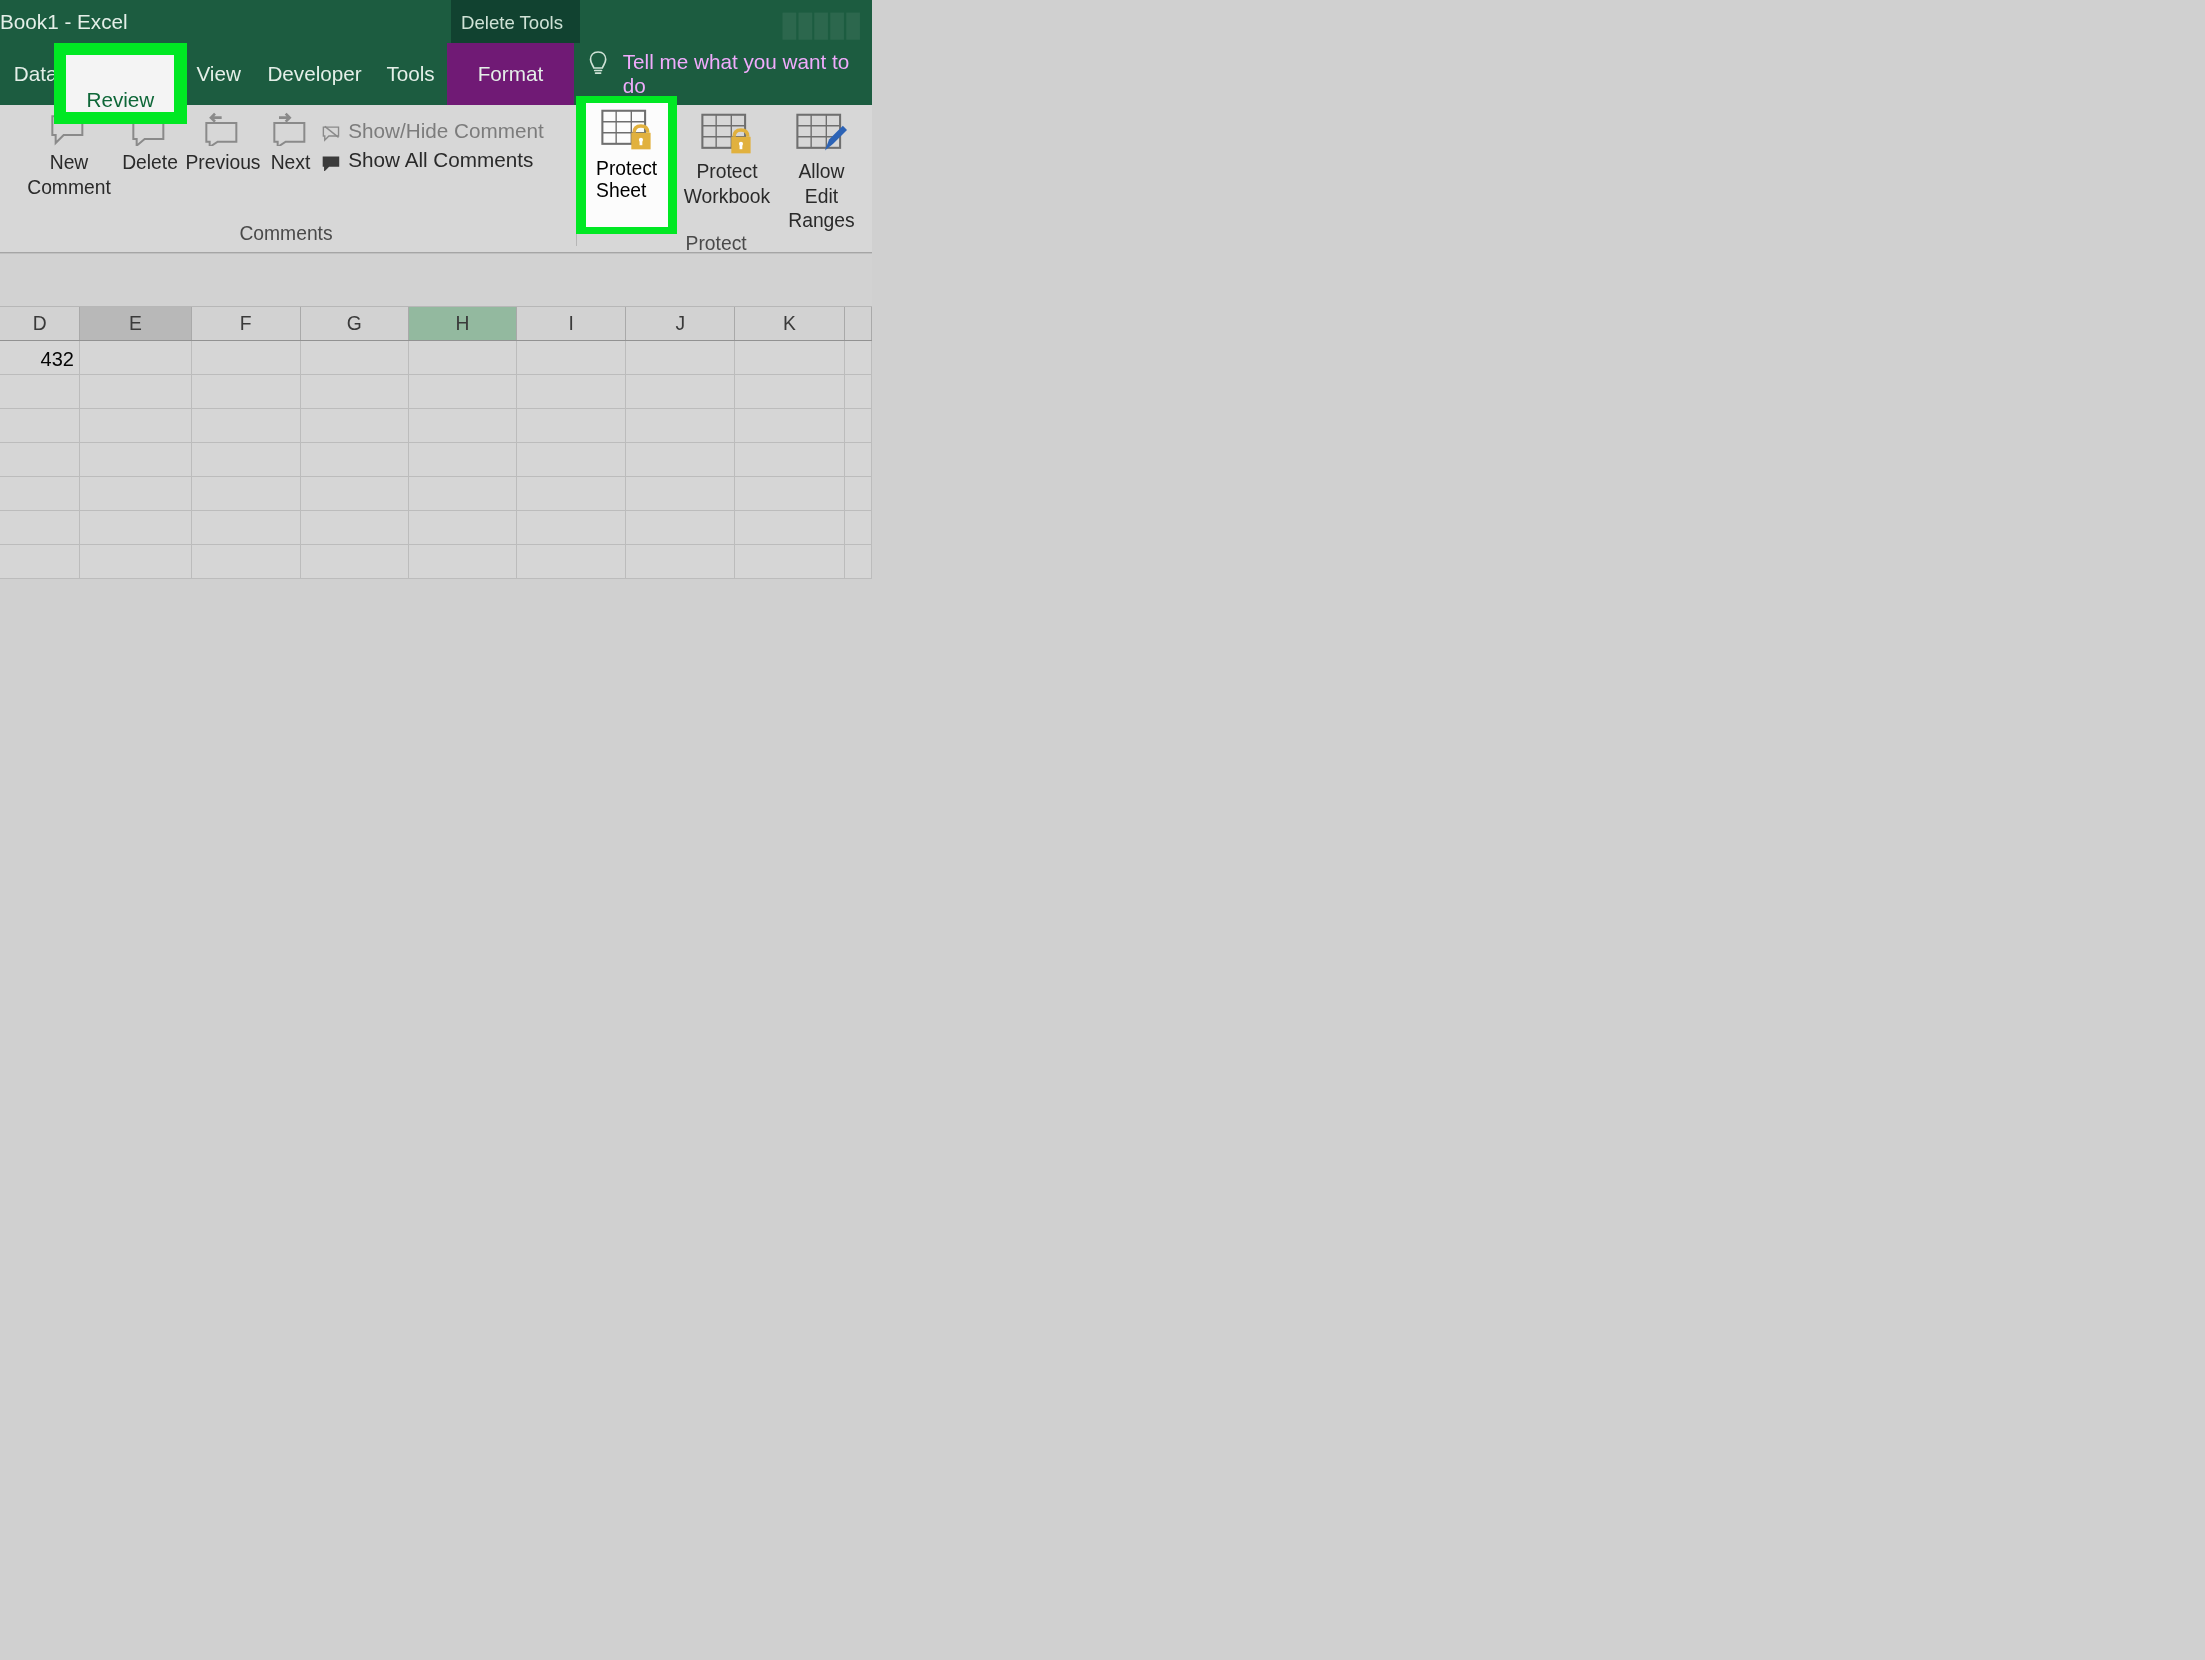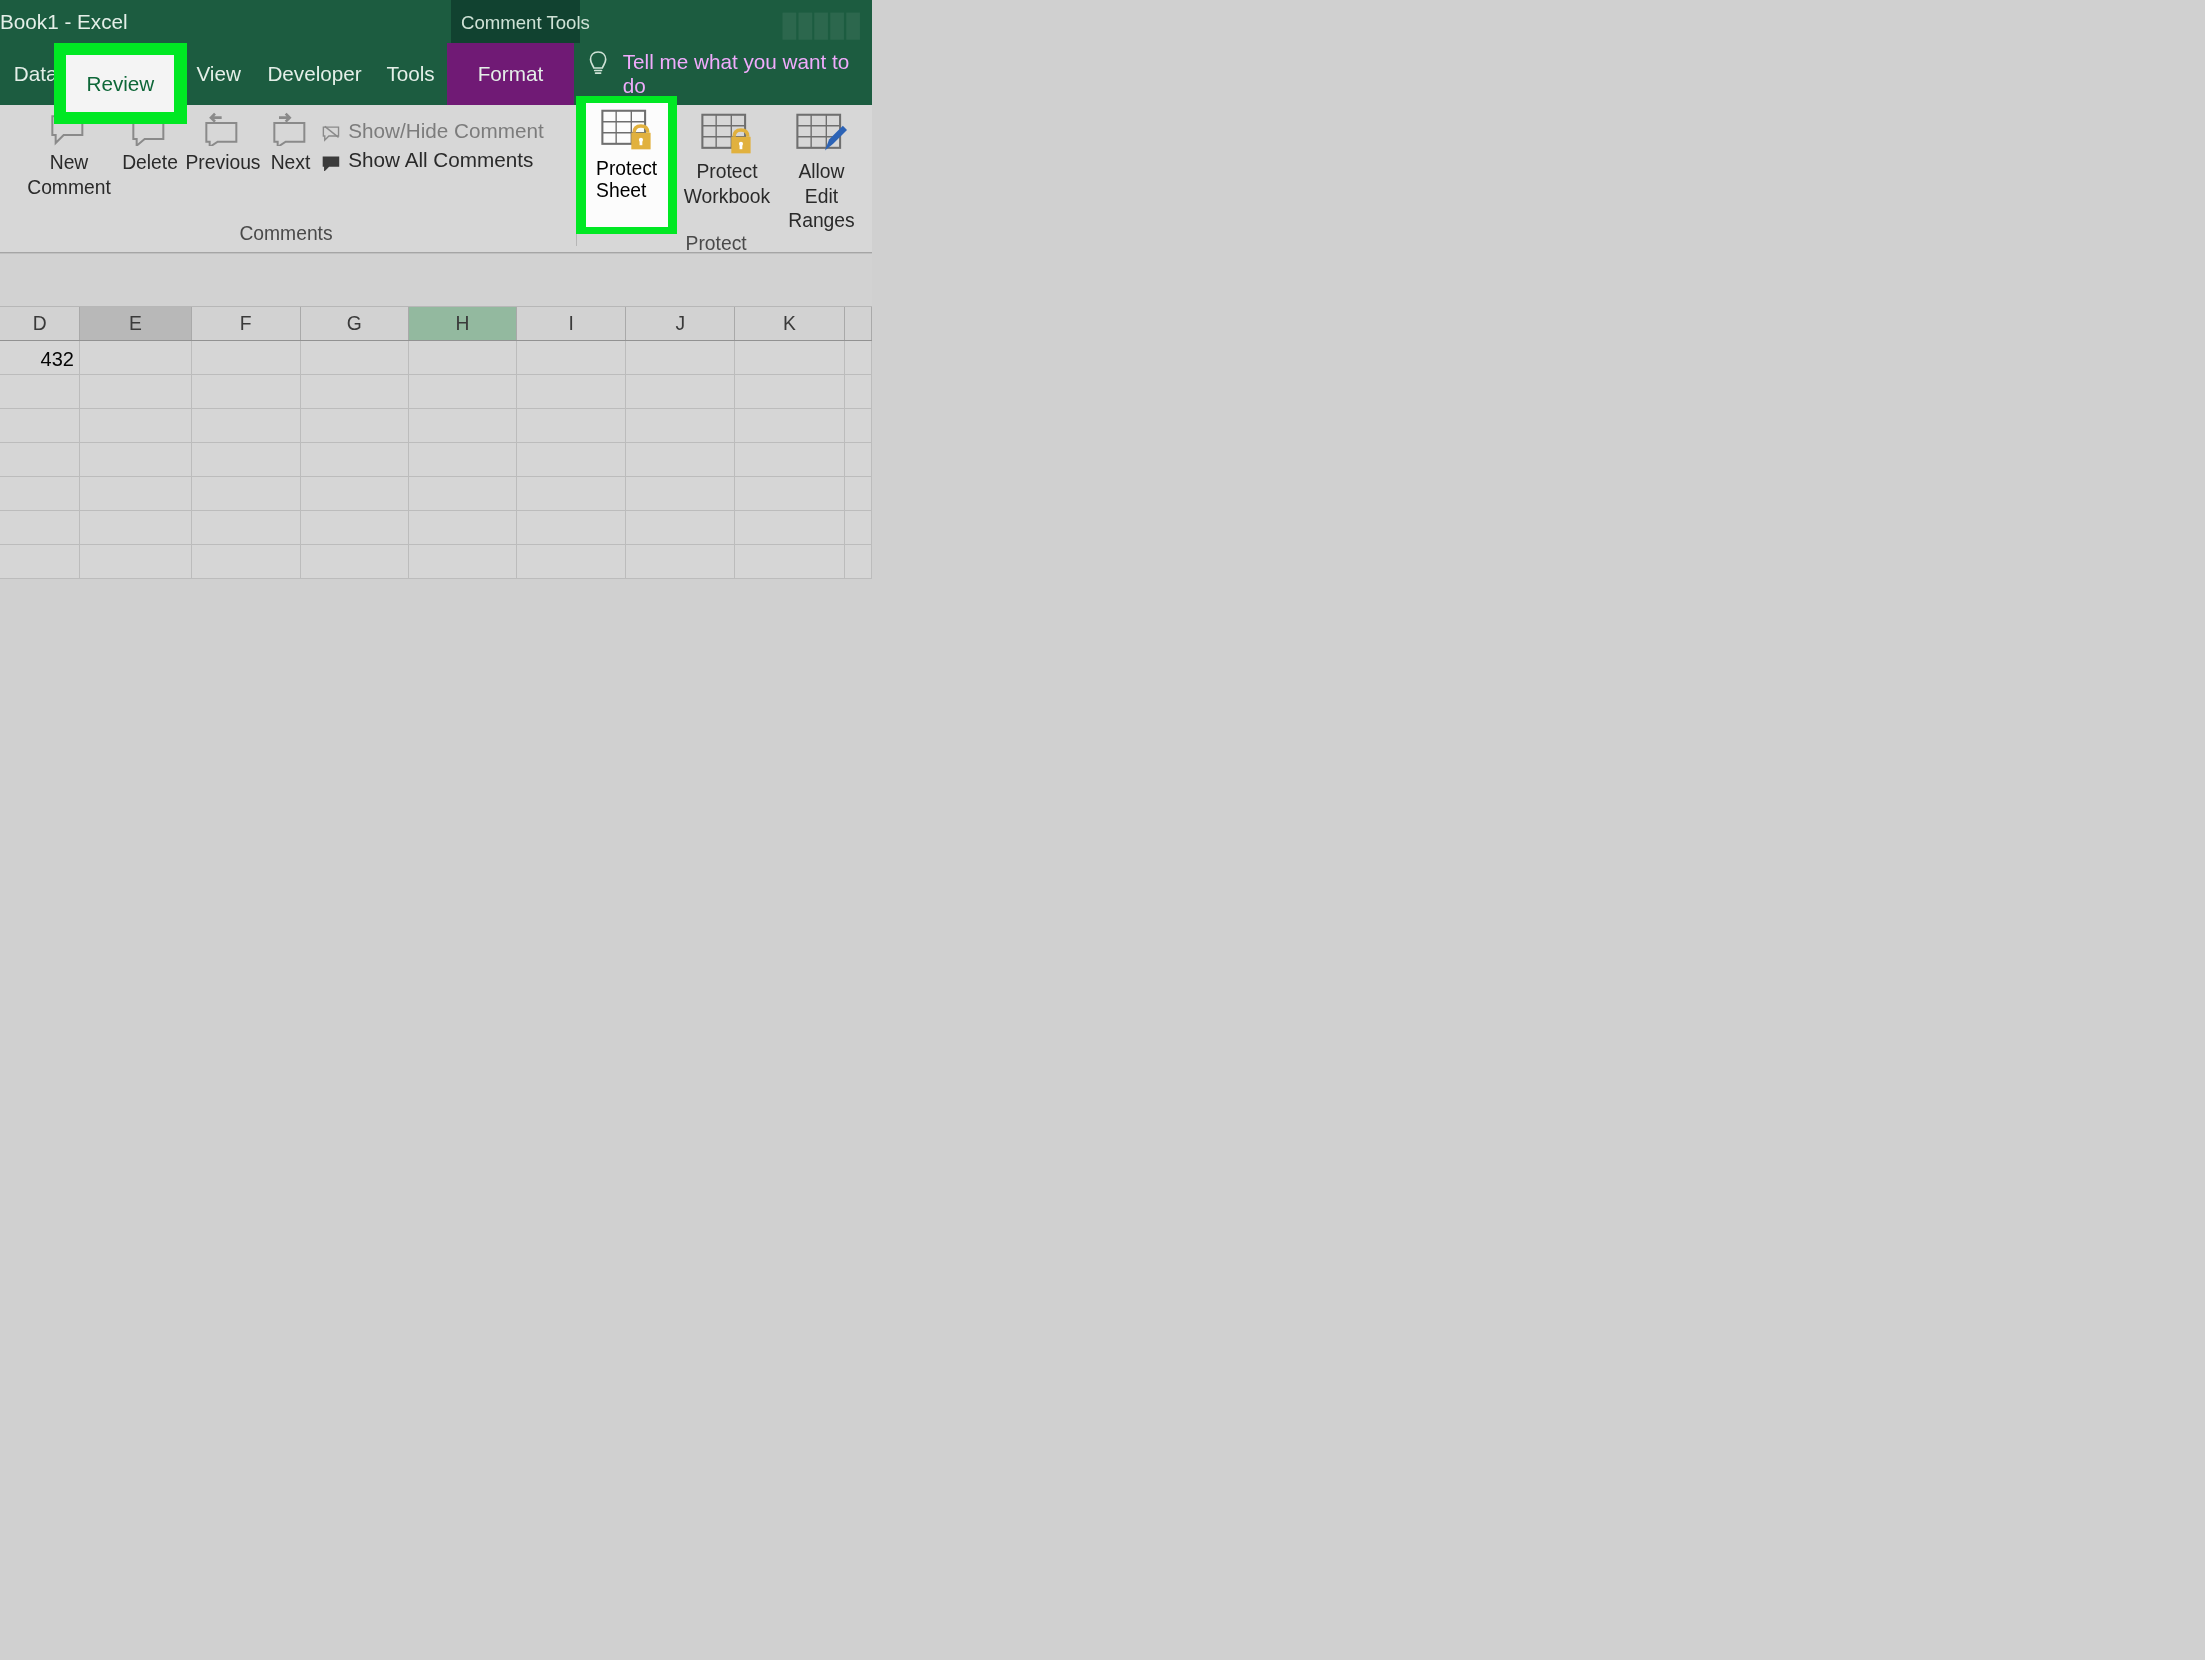--- a/index.html
+++ b/index.html
@@ -85,21 +85,21 @@
   .tab-active-inner {
     position: absolute;
     left: 12.4px;
     top: 12.4px;
     width: 108px;
     height: 57px;
     background: #f4f4f4;
     color: #0e6738;
     font-size: 20.7px;
     display: flex;
-    align-items: center;
+    align-items: flex-end;
     justify-content: center;
   }
 
   .tellme {
     display: flex;
     align-items: flex-start;
     color: #f0abfc;
     font-size: 20.7px;
     margin-left: 13.8px;
     gap: 15px;
@@ -268,21 +268,21 @@
   .w-k { width: 110px; }
   .w-last { width: 27.6px; }
 
 </style>
 </head>
 <body>
 
 <div class="titlebar">
   <div class="title">Book1  -  Excel</div>
   <div class="tools-tab-bg"></div>
-  <div class="tools-tab-label">Comment Tools</div>
+  <div class="tools-tab-label">Delete Tools</div>
   <div class="watermark">▮▮▮▮▮</div>
 </div>
 
 <div class="tabstrip">
   <div class="tab" style="padding-left:13.8px;width:54px">
       <span>Data</span>
     </div>
   <div style="width:133px"></div>
   <div class="tab" style="width:72px">
       <span>View</span>

